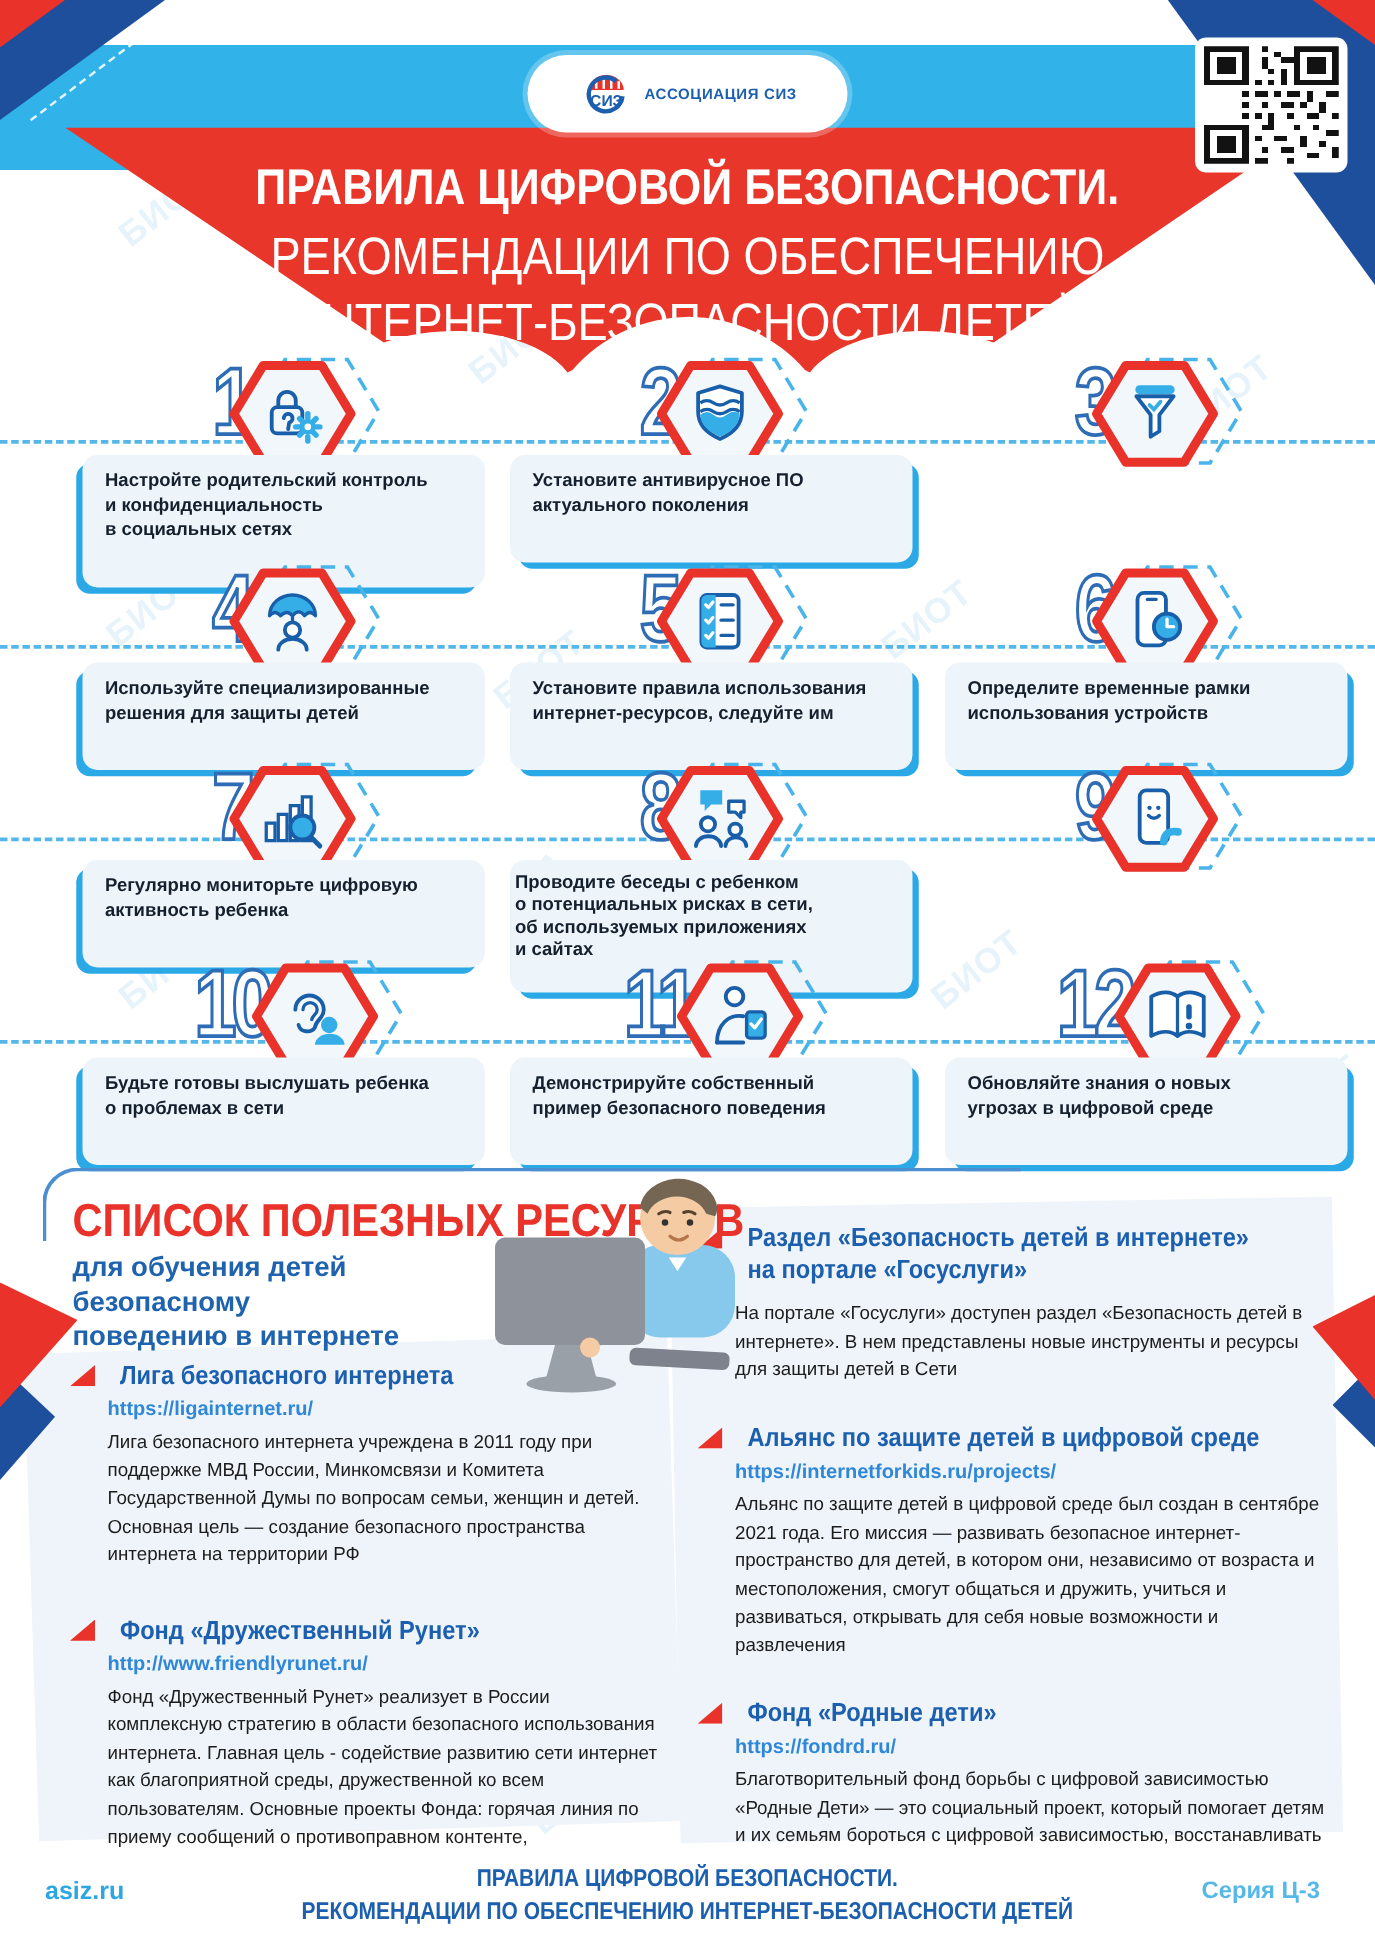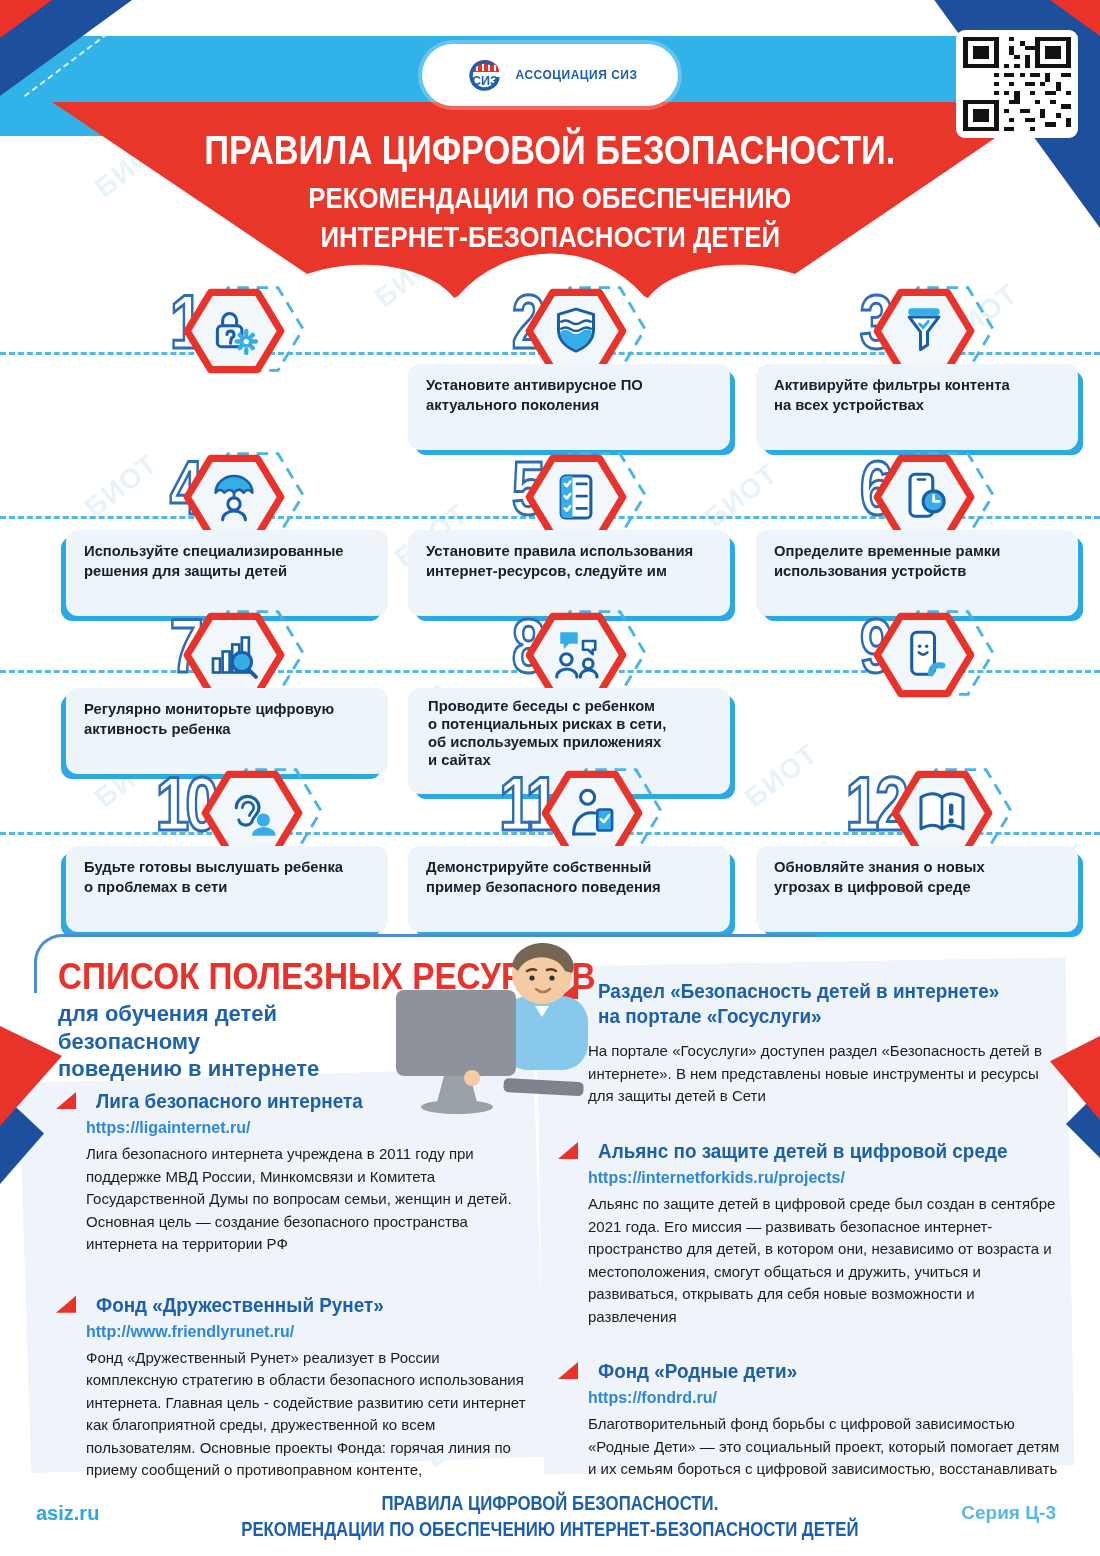--- a/index.html
+++ b/index.html
@@ -12,21 +12,21 @@
   .wm.alt{transform:rotate(38deg);}
 
   
   .dash-line{position:absolute;left:0;right:0;border-top:3px dashed #54b7ea;z-index:1;}
 
   
   .band-blue{position:absolute;top:36px;left:0;width:1100px;height:100px;background:#31b2e9;z-index:3;}
   .hdr-red{position:absolute;top:102px;left:0;width:1100px;height:200px;z-index:4;}
   .hdr-title{position:absolute;top:128px;left:0;width:1100px;text-align:center;z-index:5;color:#fff;}
   .hdr-title .l1{font-size:40px;font-weight:bold;margin-bottom:8px;}
-  .hdr-title .l2{font-size:30px;font-weight:bold;margin-bottom:5px;}
+  .hdr-title .l2{font-size:42px;font-weight:normal;margin-bottom:5px;}
   .cx{display:inline-block;transform:scaleX(.86);white-space:nowrap;}
   .cxl{display:inline-block;transform:scaleX(.9);transform-origin:left center;}
 
   .logo-pill{position:absolute;top:44px;left:50%;transform:translateX(-50%);width:256px;height:62px;
              background:#fff;border-radius:31px;display:flex;align-items:center;justify-content:center;
              gap:9px;z-index:6;box-shadow:0 0 0 4px rgba(255,255,255,.25);}
   .logo-pill .lbl{color:#1b5fae;font-weight:bold;font-size:12px;letter-spacing:.5px;}
 
   .corner{position:absolute;z-index:7;}
   .tl-blue{top:0;left:0;width:132px;height:96px;background:#1d4f9c;clip-path:polygon(0 0,100% 0,0 100%);}
@@ -48,21 +48,21 @@
   .hex-wrap{position:relative;width:108px;height:94px;z-index:2;}
   .hex-dash{position:absolute;left:15px;top:-5px;}
   .hex-main{position:absolute;left:0;top:0;}
   .tip-icon{position:absolute;left:26px;top:19px;width:56px;height:56px;z-index:3;}
   .tip-card{margin-top:-6px;background:#edf4fa;border-radius:12px;padding:12px 18px;
             font-size:14.8px;font-weight:bold;color:#15202e;line-height:1.32;white-space:pre-line;
             min-height:62px;box-sizing:content-box;position:relative;z-index:2;}
   .c1 .tip-card{box-shadow:-6px 6px 0 -1px #2aa9e6;}
   .c2 .tip-card,.c3 .tip-card{box-shadow:6px 6px 0 -1px #2aa9e6;}
   .h3 .tip-card{min-height:82px;}
-  .h4 .tip-card{min-height:88px;line-height:1.22;padding:9px 20px;}
+  .h4 .tip-card{min-height:88px;line-height:1.22;padding:9px 4px;}
 
   
   .pbg{position:absolute;background:#eef4fa;z-index:1;}
   .panel-line{position:absolute;top:934px;left:34px;width:780px;height:56px;
               border-top:3px solid #4b8fd0;border-left:3px solid #4b8fd0;
               border-top-left-radius:28px;z-index:2;}
   .res-title{position:absolute;top:956px;left:58px;z-index:3;color:#e8322a;
              font-size:37px;font-weight:bold;}
   .res-sub{position:absolute;top:1000px;left:58px;width:360px;z-index:3;color:#1f63ae;
            font-size:22px;font-weight:bold;line-height:1.25;white-space:pre-line;}
@@ -190,20 +190,23 @@
             <path d="M24 36 a4 4 0 1 1 5 4 l-1 6"></path>
           </g>
           <g stroke="#35aee8" stroke-width="5" stroke-linecap="round">
             <path d="M46 32v4M46 53v4M35 44h4M53 44h4M38.5 36.5l3 3M50.5 48.5l3 3M53.5 36.5l-3 3M41.5 48.5l-3 3"></path>
           </g>
           <circle cx="46" cy="44" r="7" fill="#35aee8"></circle>
           <circle cx="46" cy="44" r="3" fill="#fff"></circle>
         </svg>
       </span>
     </div>
+    <div class="tip-card">Настройте  родительский контроль
+и конфиденциальность
+в социальных сетях</div>
   </div>
 
   <div class="tip r1 c2">
     <div class="tip-head">
       <span class="num">2</span>
       <span class="hex-wrap">
         <svg class="hex-dash" width="116" height="100" viewBox="0 0 120 104">
             <polygon points="8,52 34,9 86,9 112,52 86,95 34,95" fill="none" stroke="#49b4ea" stroke-width="3" stroke-dasharray="12 8"></polygon>
           </svg>
         <svg class="hex-main" width="108" height="94" viewBox="0 0 120 104">
@@ -231,22 +234,20 @@
         <svg class="hex-main" width="108" height="94" viewBox="0 0 120 104">
             <polygon points="8,52 34,9 86,9 112,52 86,95 34,95" fill="#f2f7fc" stroke="#e8322a" stroke-width="8" stroke-linejoin="round"></polygon>
           </svg>
         <svg class="tip-icon" viewBox="0 0 64 64">
           <rect x="14" y="6" width="36" height="8" rx="4" fill="#35aee8"></rect>
           <path d="M15 16 L28 33 V53 L36 48 V33 L49 16 Z" fill="#fff" stroke="#195ea8" stroke-width="3.5" stroke-linejoin="round"></path>
           <path d="M27 24 l4 4 6-7" fill="none" stroke="#35aee8" stroke-width="3.5" stroke-linecap="round"></path>
         </svg>
       </span>
     </div>
-    <div class="tip-card">Активируйте  фильтры контента
-на всех устройствах</div>
   </div>
 
   <div class="tip r2 c1">
     <div class="tip-head">
       <span class="num">4</span>
       <span class="hex-wrap">
         <svg class="hex-dash" width="116" height="100" viewBox="0 0 120 104">
             <polygon points="8,52 34,9 86,9 112,52 86,95 34,95" fill="none" stroke="#49b4ea" stroke-width="3" stroke-dasharray="12 8"></polygon>
           </svg>
         <svg class="hex-main" width="108" height="94" viewBox="0 0 120 104">

